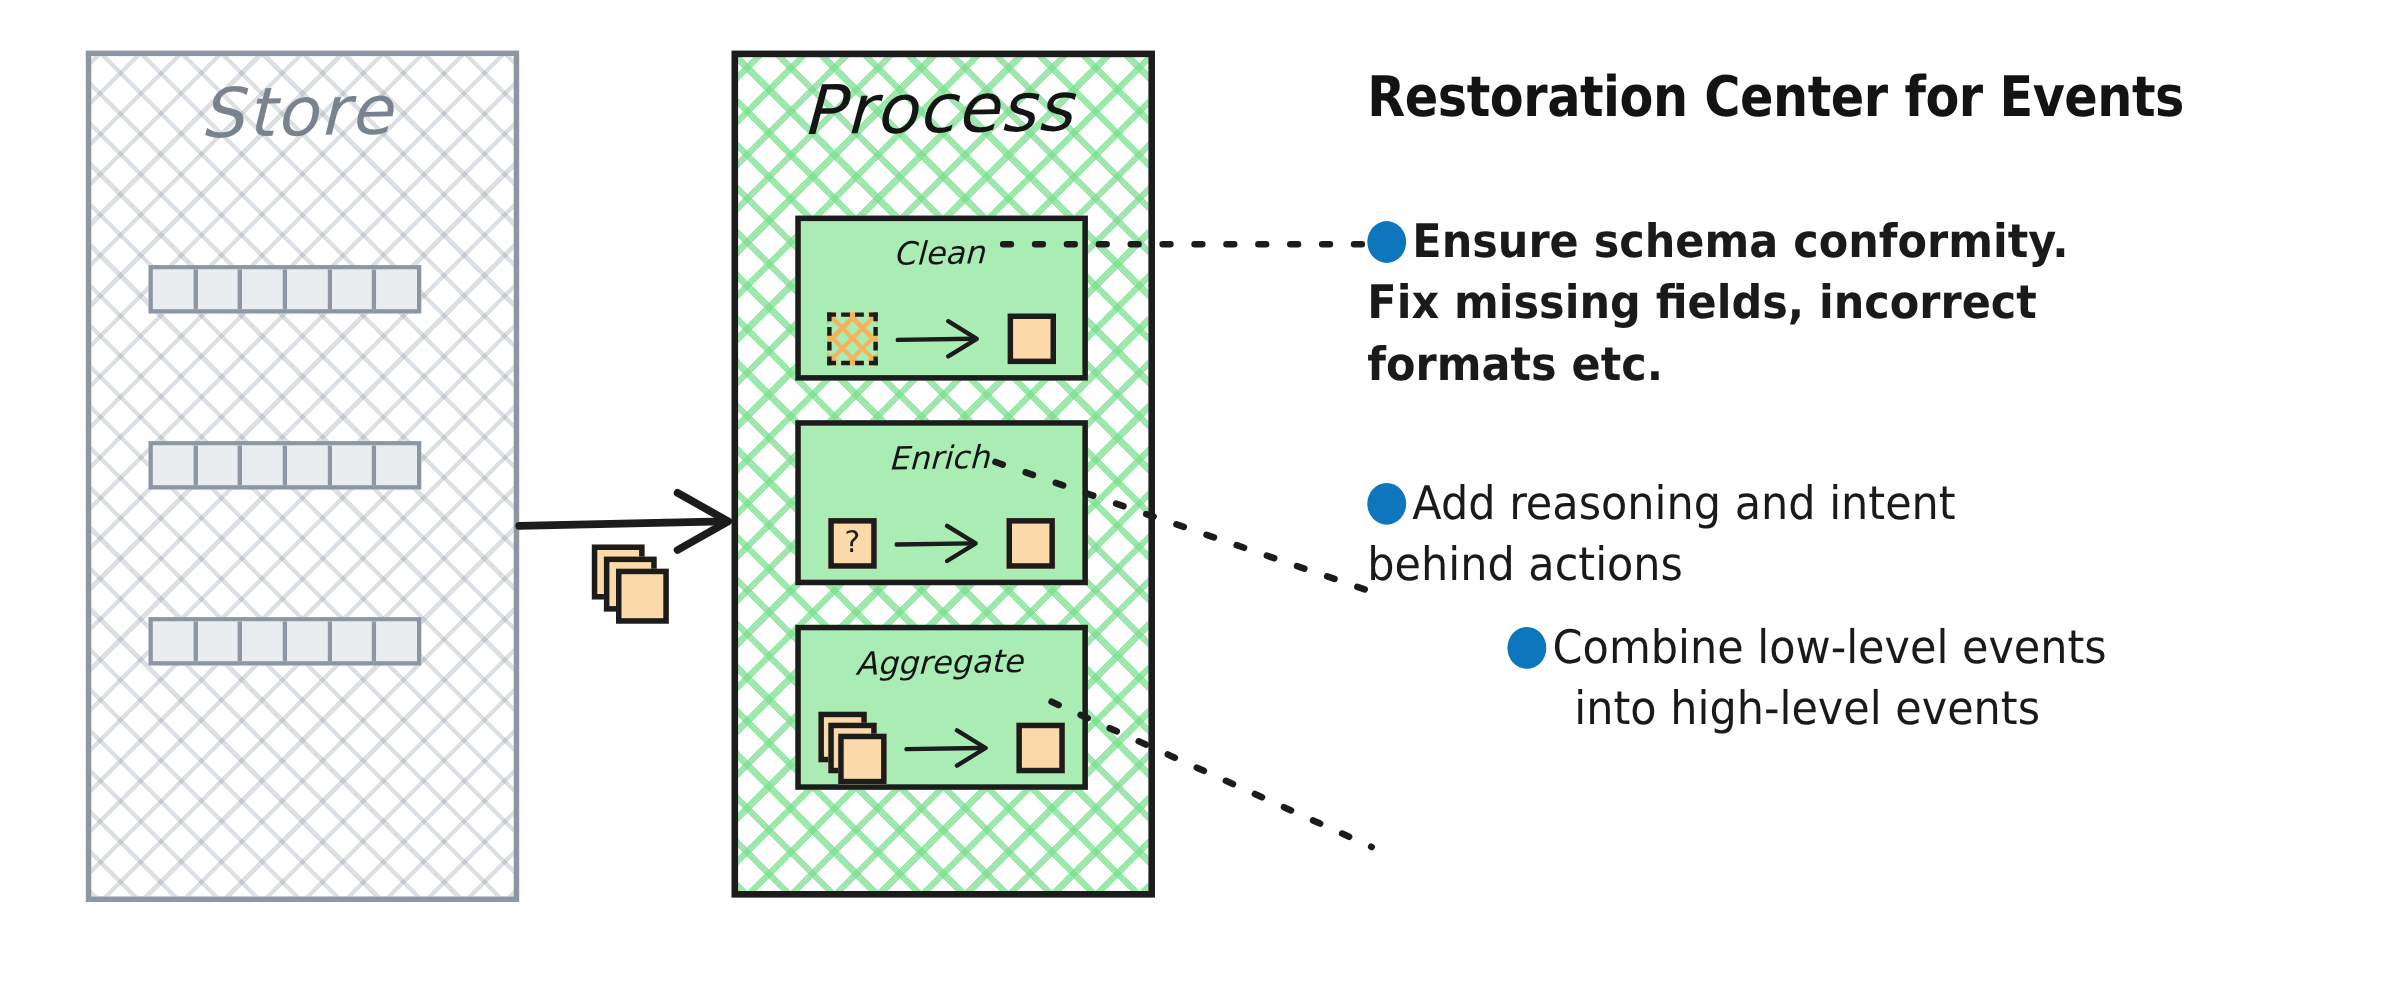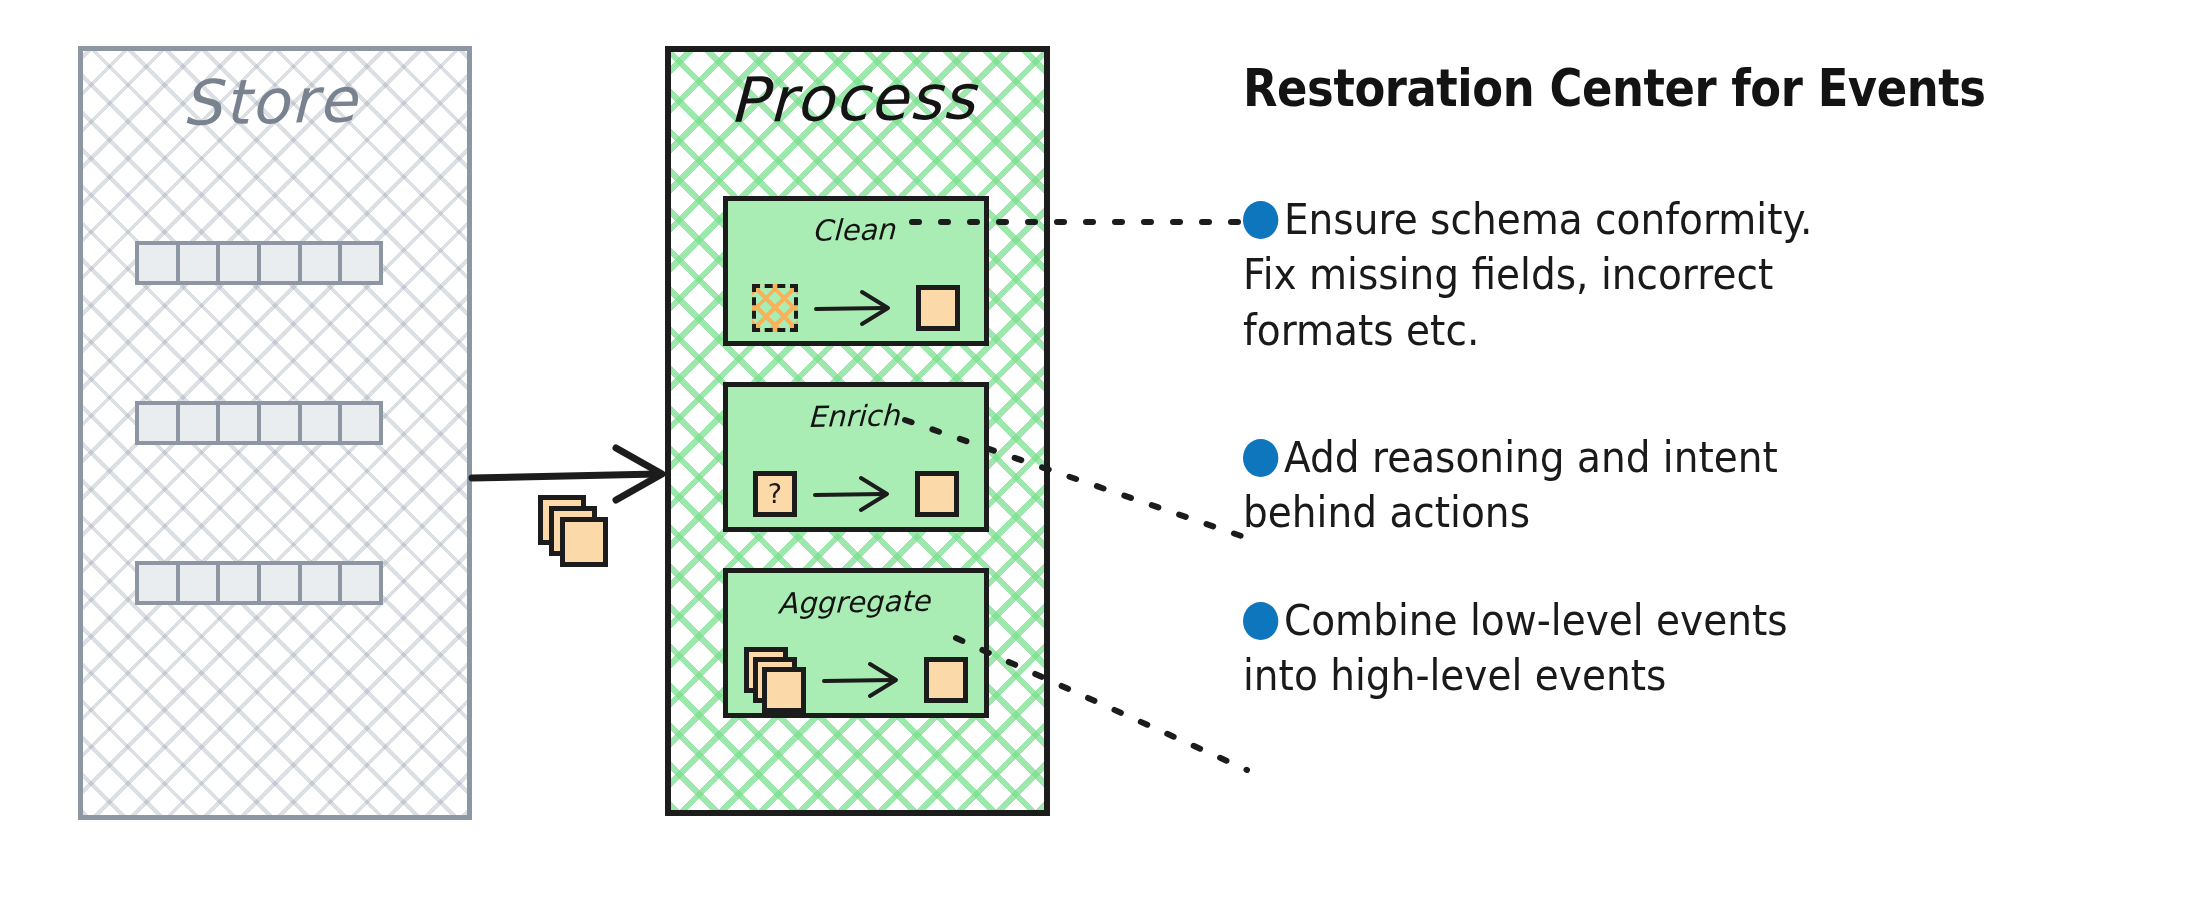--- a/index.html
+++ b/index.html
@@ -201,23 +201,23 @@
     transform-origin: left center;
     white-space: nowrap;
     line-height: 1.05;
   }
   .note-item {
     position: absolute;
     left: 0;
     width: 790px;
     display: block;
   }
-  .note-0 { top: 130px; }
+  .note-0 { top: 130px; font-weight: bold; }
   .note-1 { top: 368px; }
-  .note-2 { top: 531px; }
+  .note-2 { top: 499px; text-align: center; }
 
   .note-bullet {
     display: inline-block;
     width: 38px;
     height: 38px;
     border-radius: 50%;
     background: #0d76bd;
     vertical-align: -5px;
     margin-right: 6px;
   }

